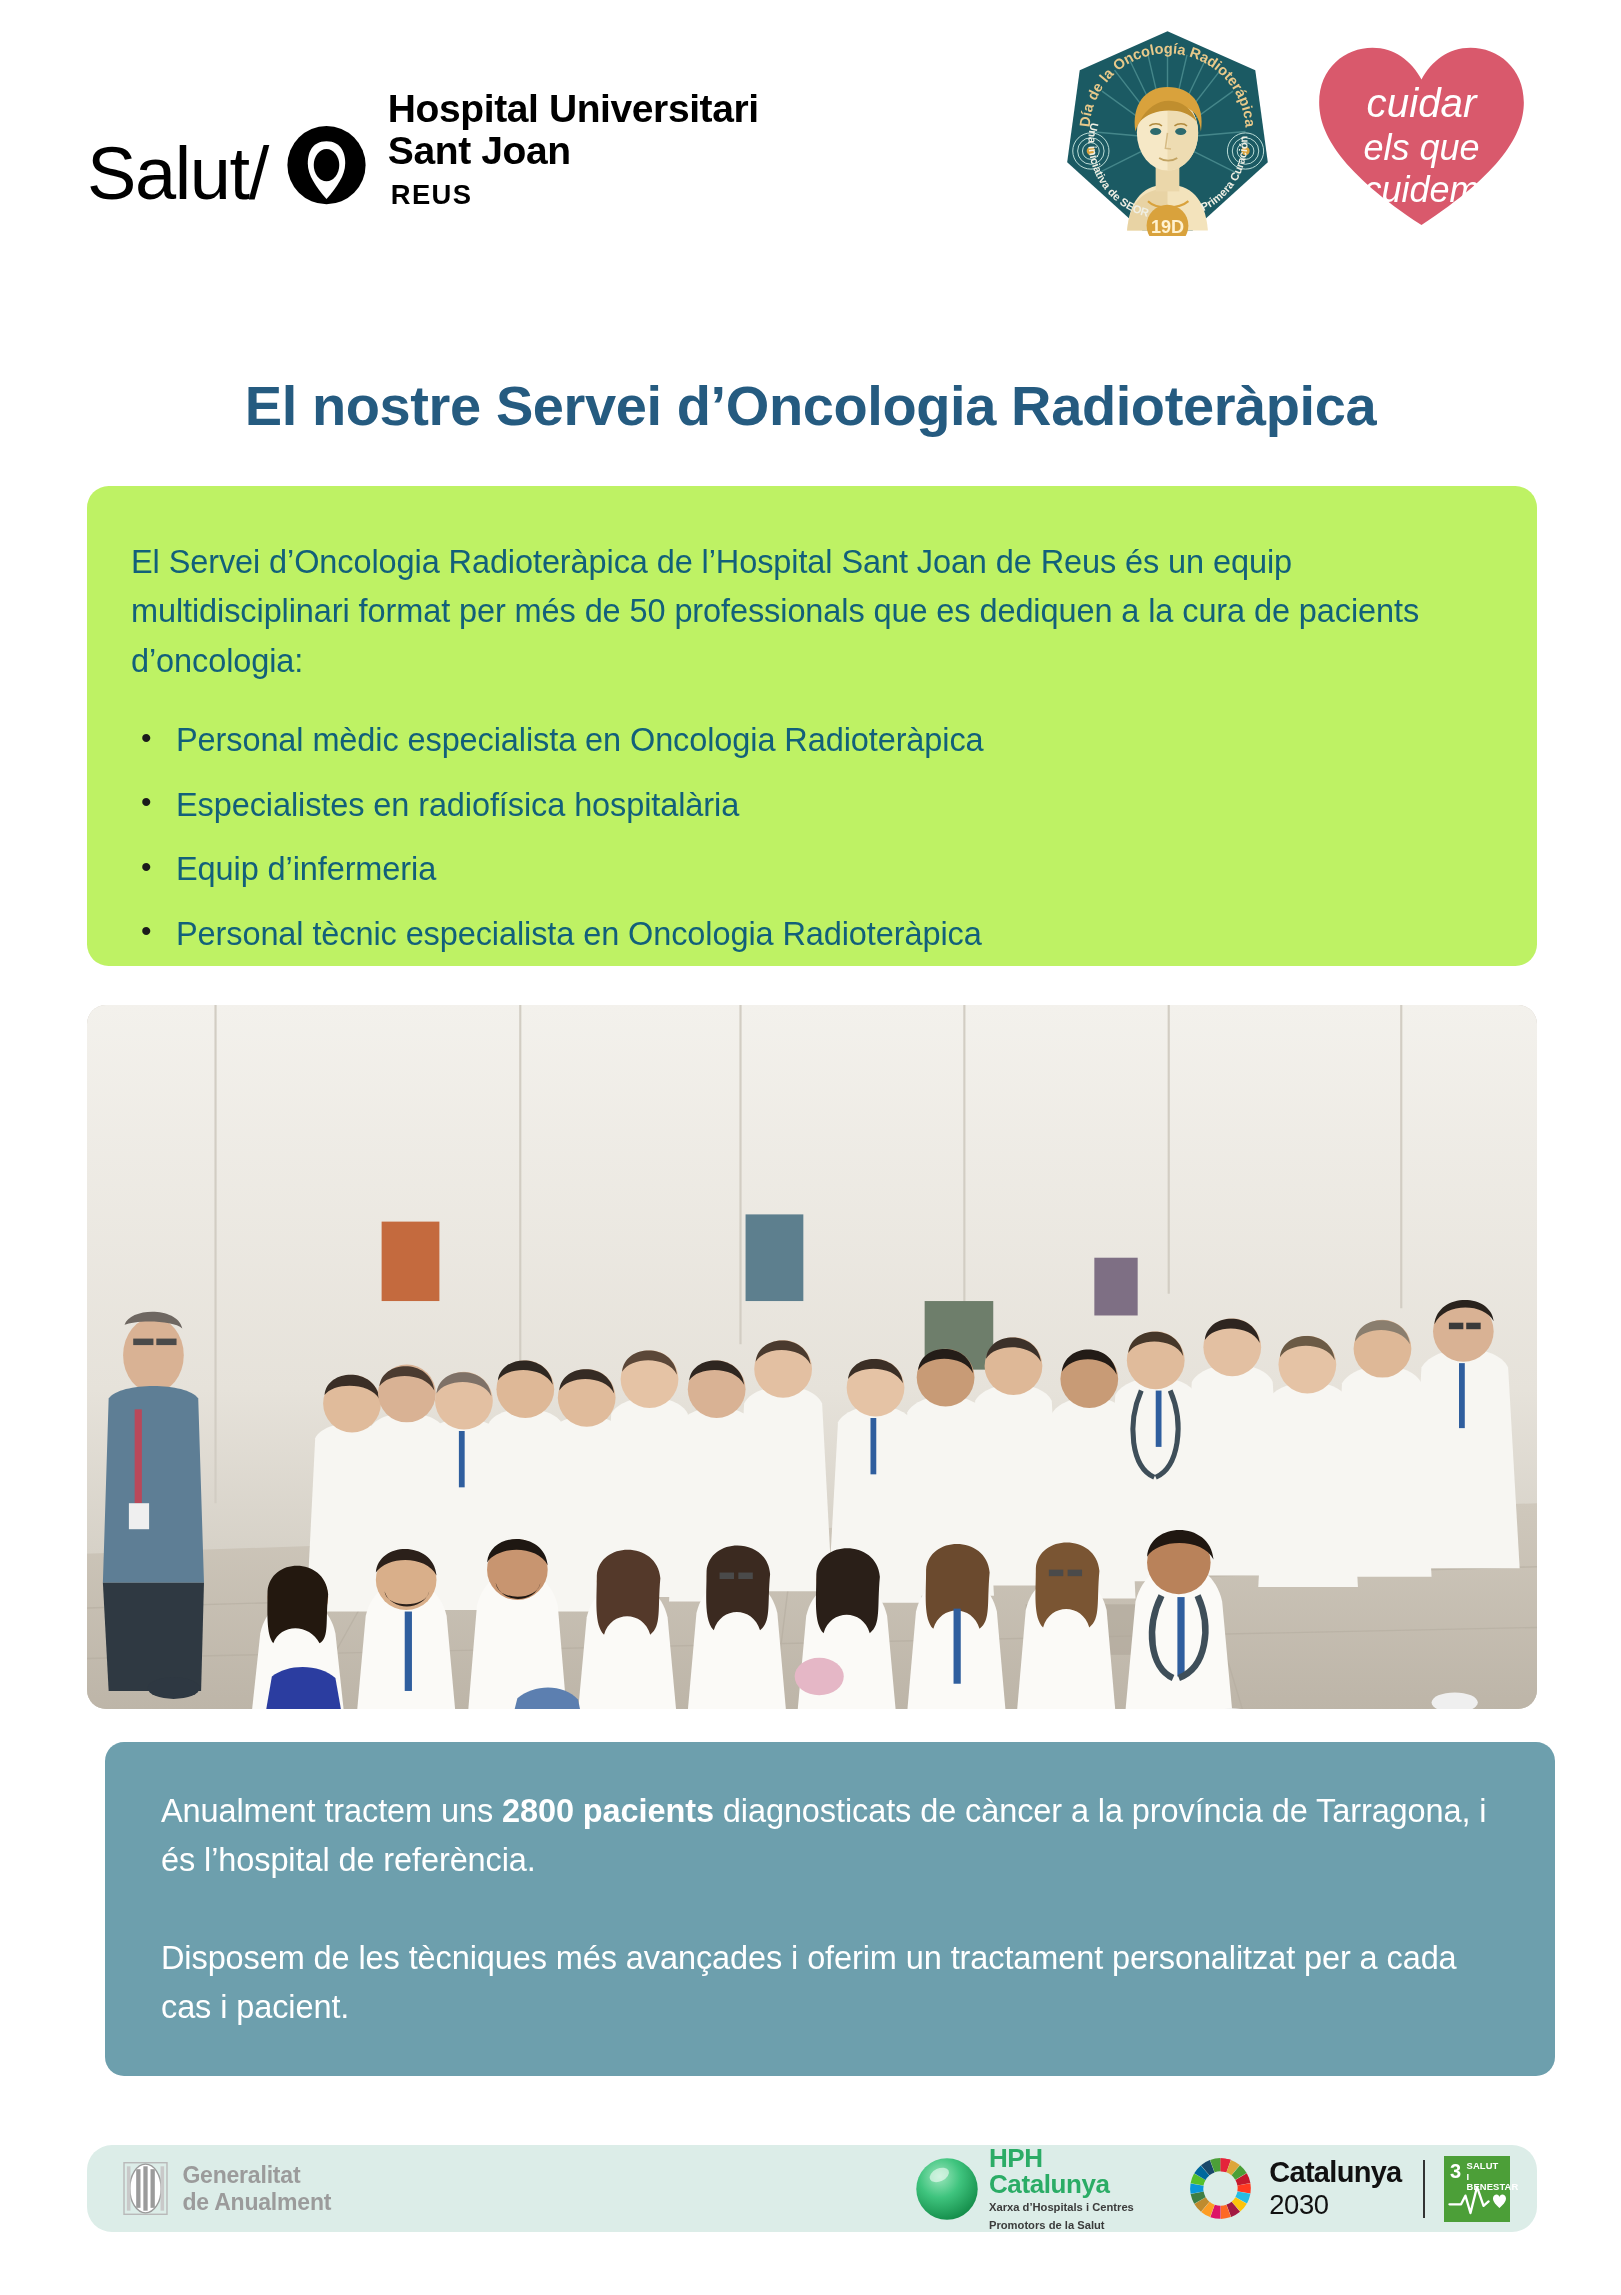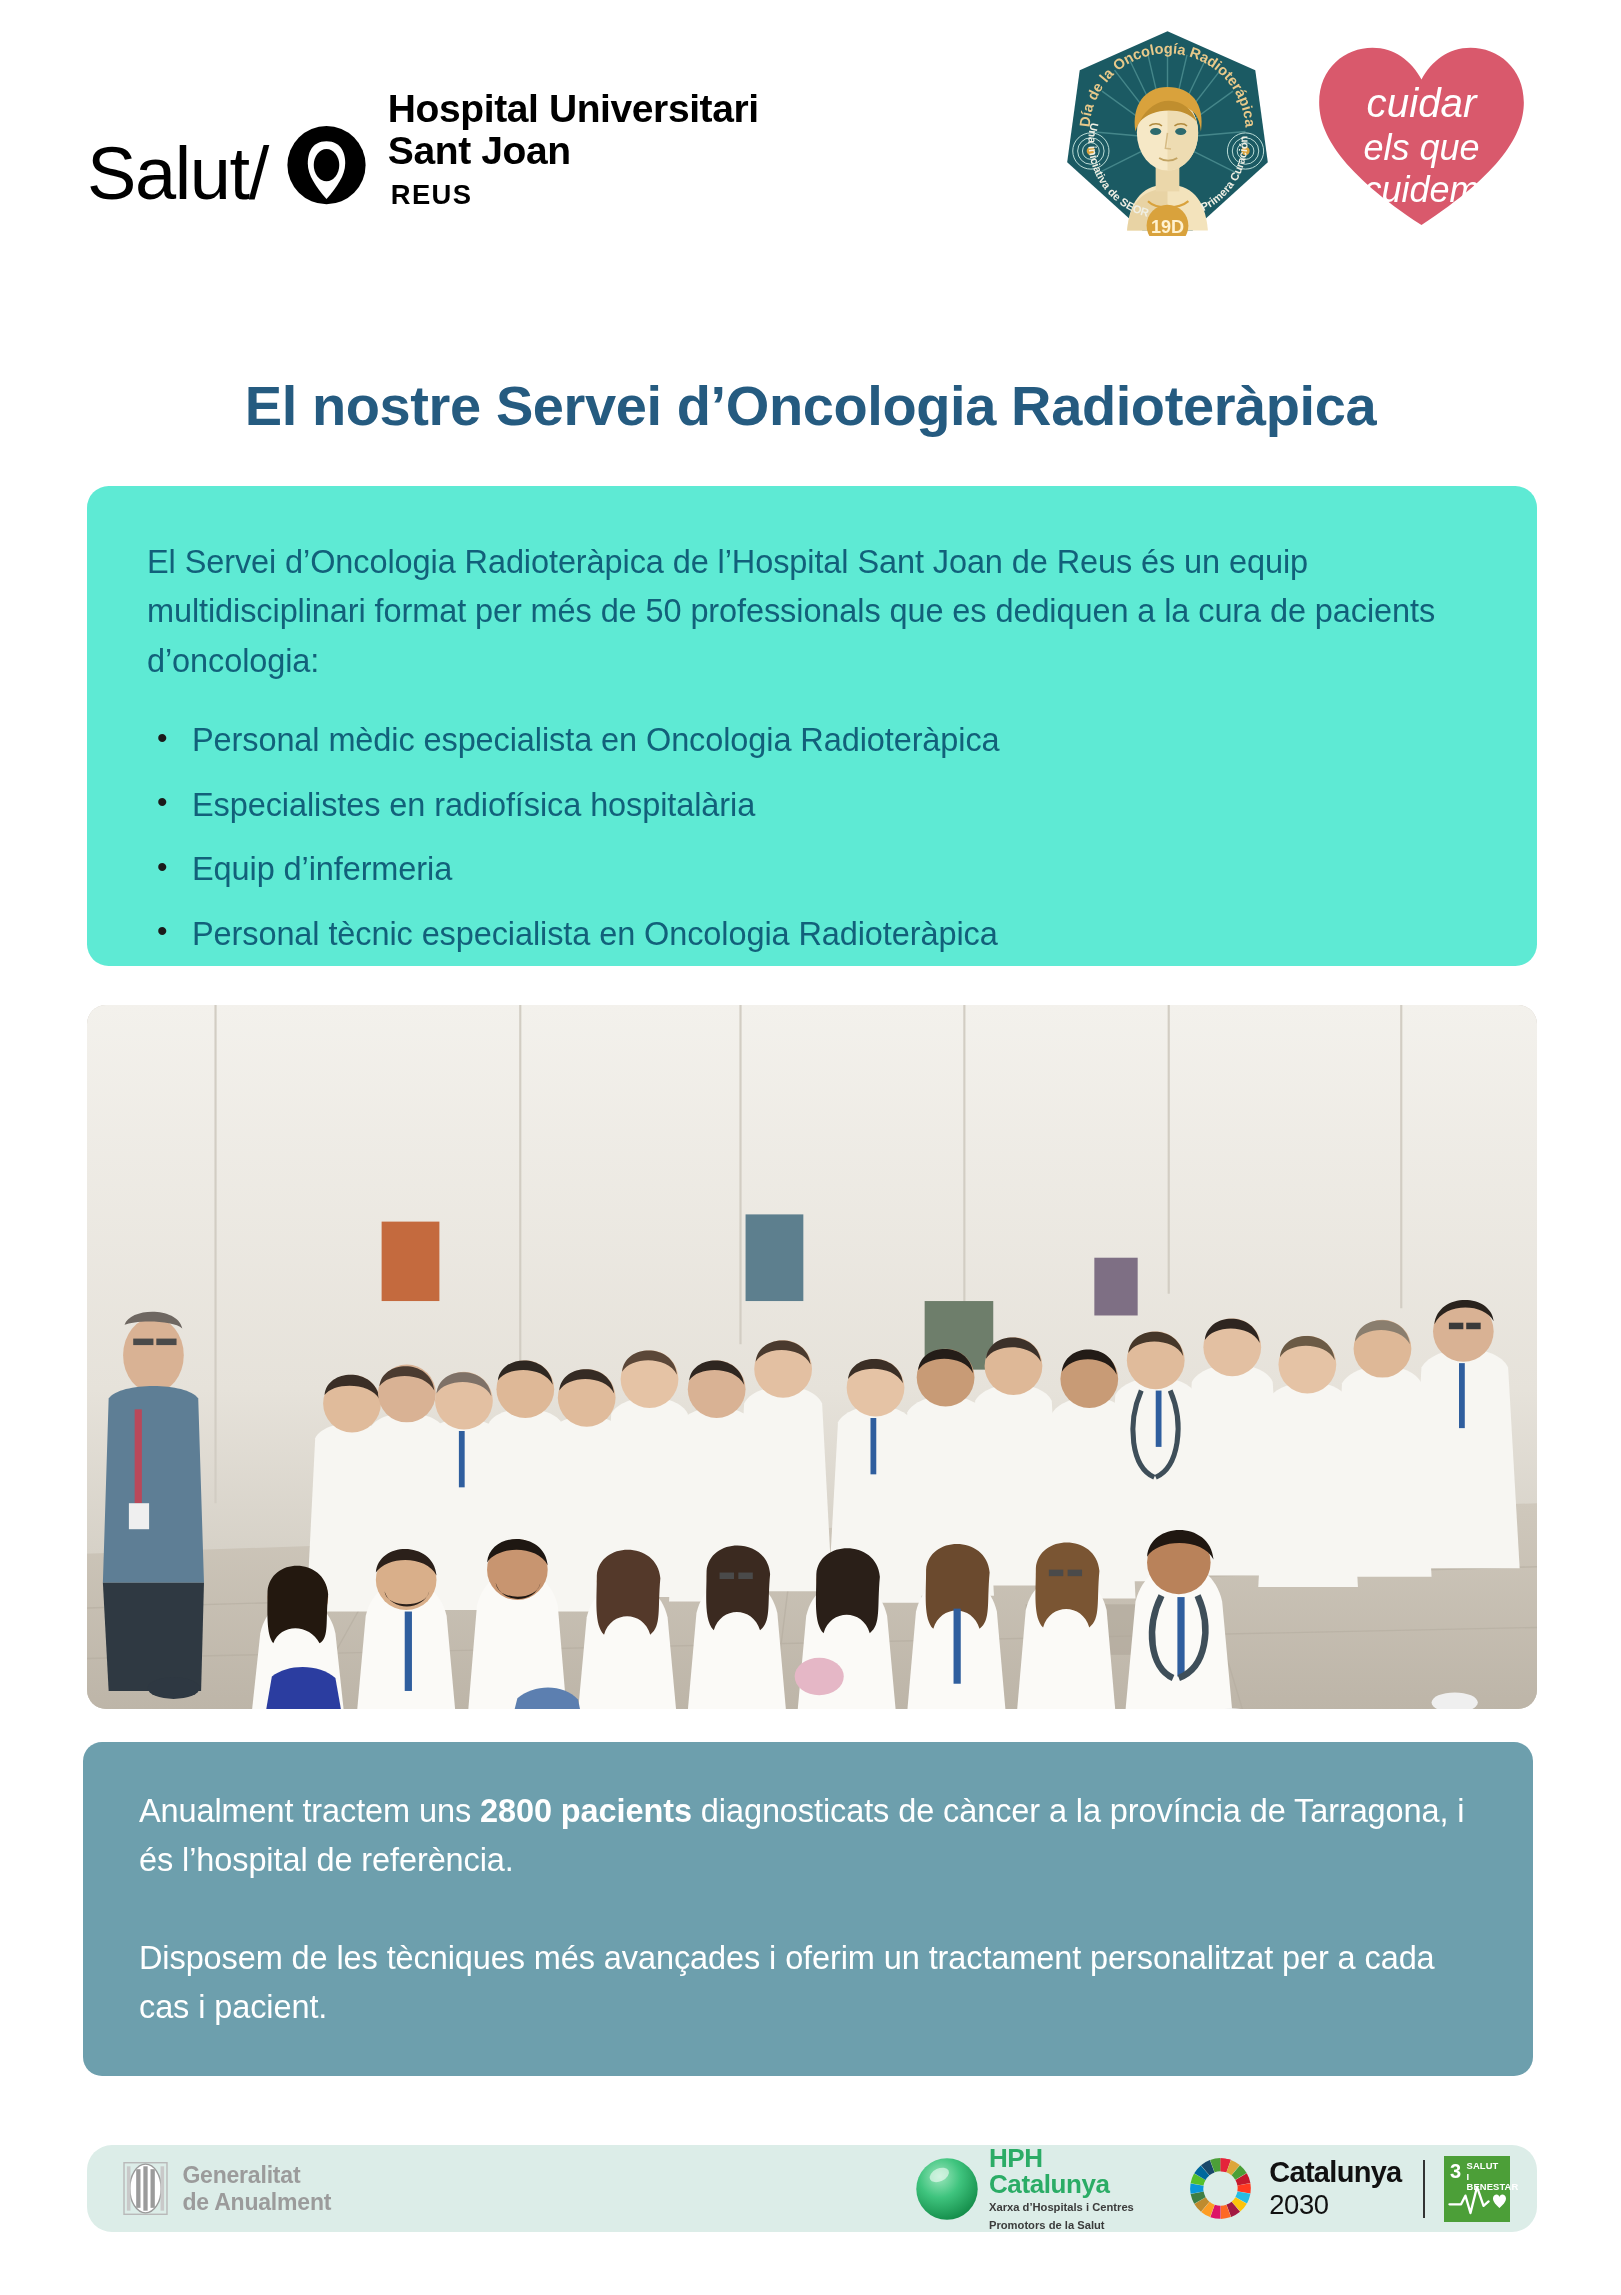--- a/index.html
+++ b/index.html
@@ -103,23 +103,23 @@
     line-height: 1.1;
   }
 
   
   .beige-panel {
     position: absolute;
     left: 87px;
     top: 486px;
     width: 1450px;
     height: 480px;
-    background: #5eead4;
+    background: #bef264;
     border-radius: 21.7px;
-    padding: 52px 56px 0 60px;
+    padding: 52px 56px 0 44px;
     color: #12607A;
   }
 
   .beige-intro {
     font-size: 32.5px;
     line-height: 1.52;
     color: #12607A;
     letter-spacing: -0.1px;
   }
 
@@ -157,21 +157,21 @@
     border-radius: 19px;
     overflow: hidden;
     background: #cfc9bf;
   }
 
   .photo-canvas { display: block; width: 100%; height: 100%; }
 
   
   .teal-panel {
     position: absolute;
-    left: 83px;
+    left: 105px;
     top: 1742px;
     width: 1450px;
     height: 334px;
     background: #6D9FAD;
     border-radius: 19px;
     padding: 45px 56px 0 56px;
     color: #ffffff;
   }
 
   .teal-para {

